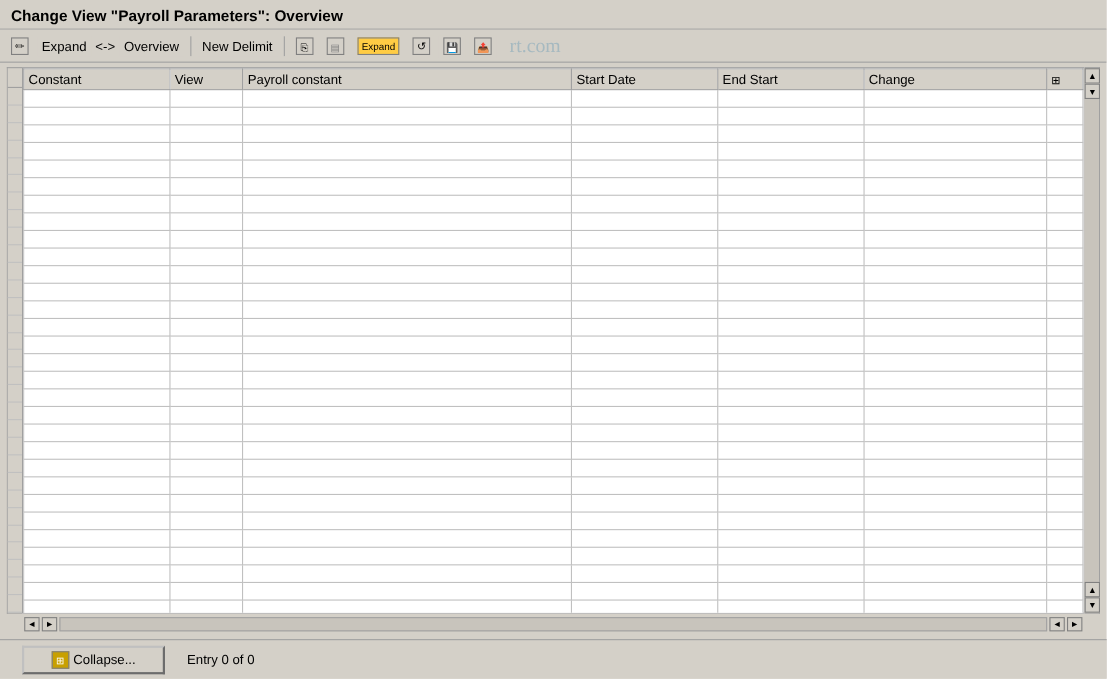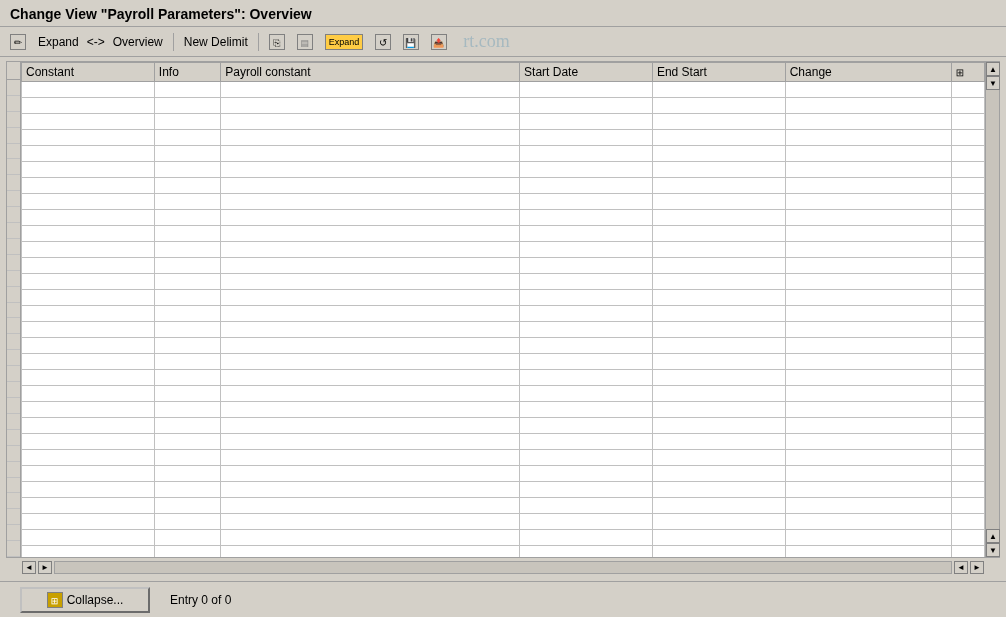--- a/index.html
+++ b/index.html
@@ -177,21 +177,21 @@
       <div style="height:16px; border-bottom:1px solid #c0c0c0;"></div>
       <div style="height:16px; border-bottom:1px solid #c0c0c0;"></div>
       <div style="height:16px; border-bottom:1px solid #c0c0c0;"></div>
     </div>
 
     <div style="flex:1; border:1px solid #a0a0a0; overflow:hidden; background:#fff; display:flex; flex-direction:column;">
       <table>
         <thead>
           <tr>
             <th class="col-constant">Constant</th>
-            <th class="col-info">Info</th>
+            <th class="col-info">View</th>
             <th class="col-payroll">Payroll constant</th>
             <th class="col-start">Start Date</th>
             <th class="col-end">End Start</th>
             <th class="col-value">Change</th>
             <th class="col-icon" style="background:#d4d0c8; border:1px solid #a0a0a0; width:20px;">
               <span style="font-size:10px;">⊞</span>
             </th>
           </tr>
         </thead>
         <tbody id="table-body">

